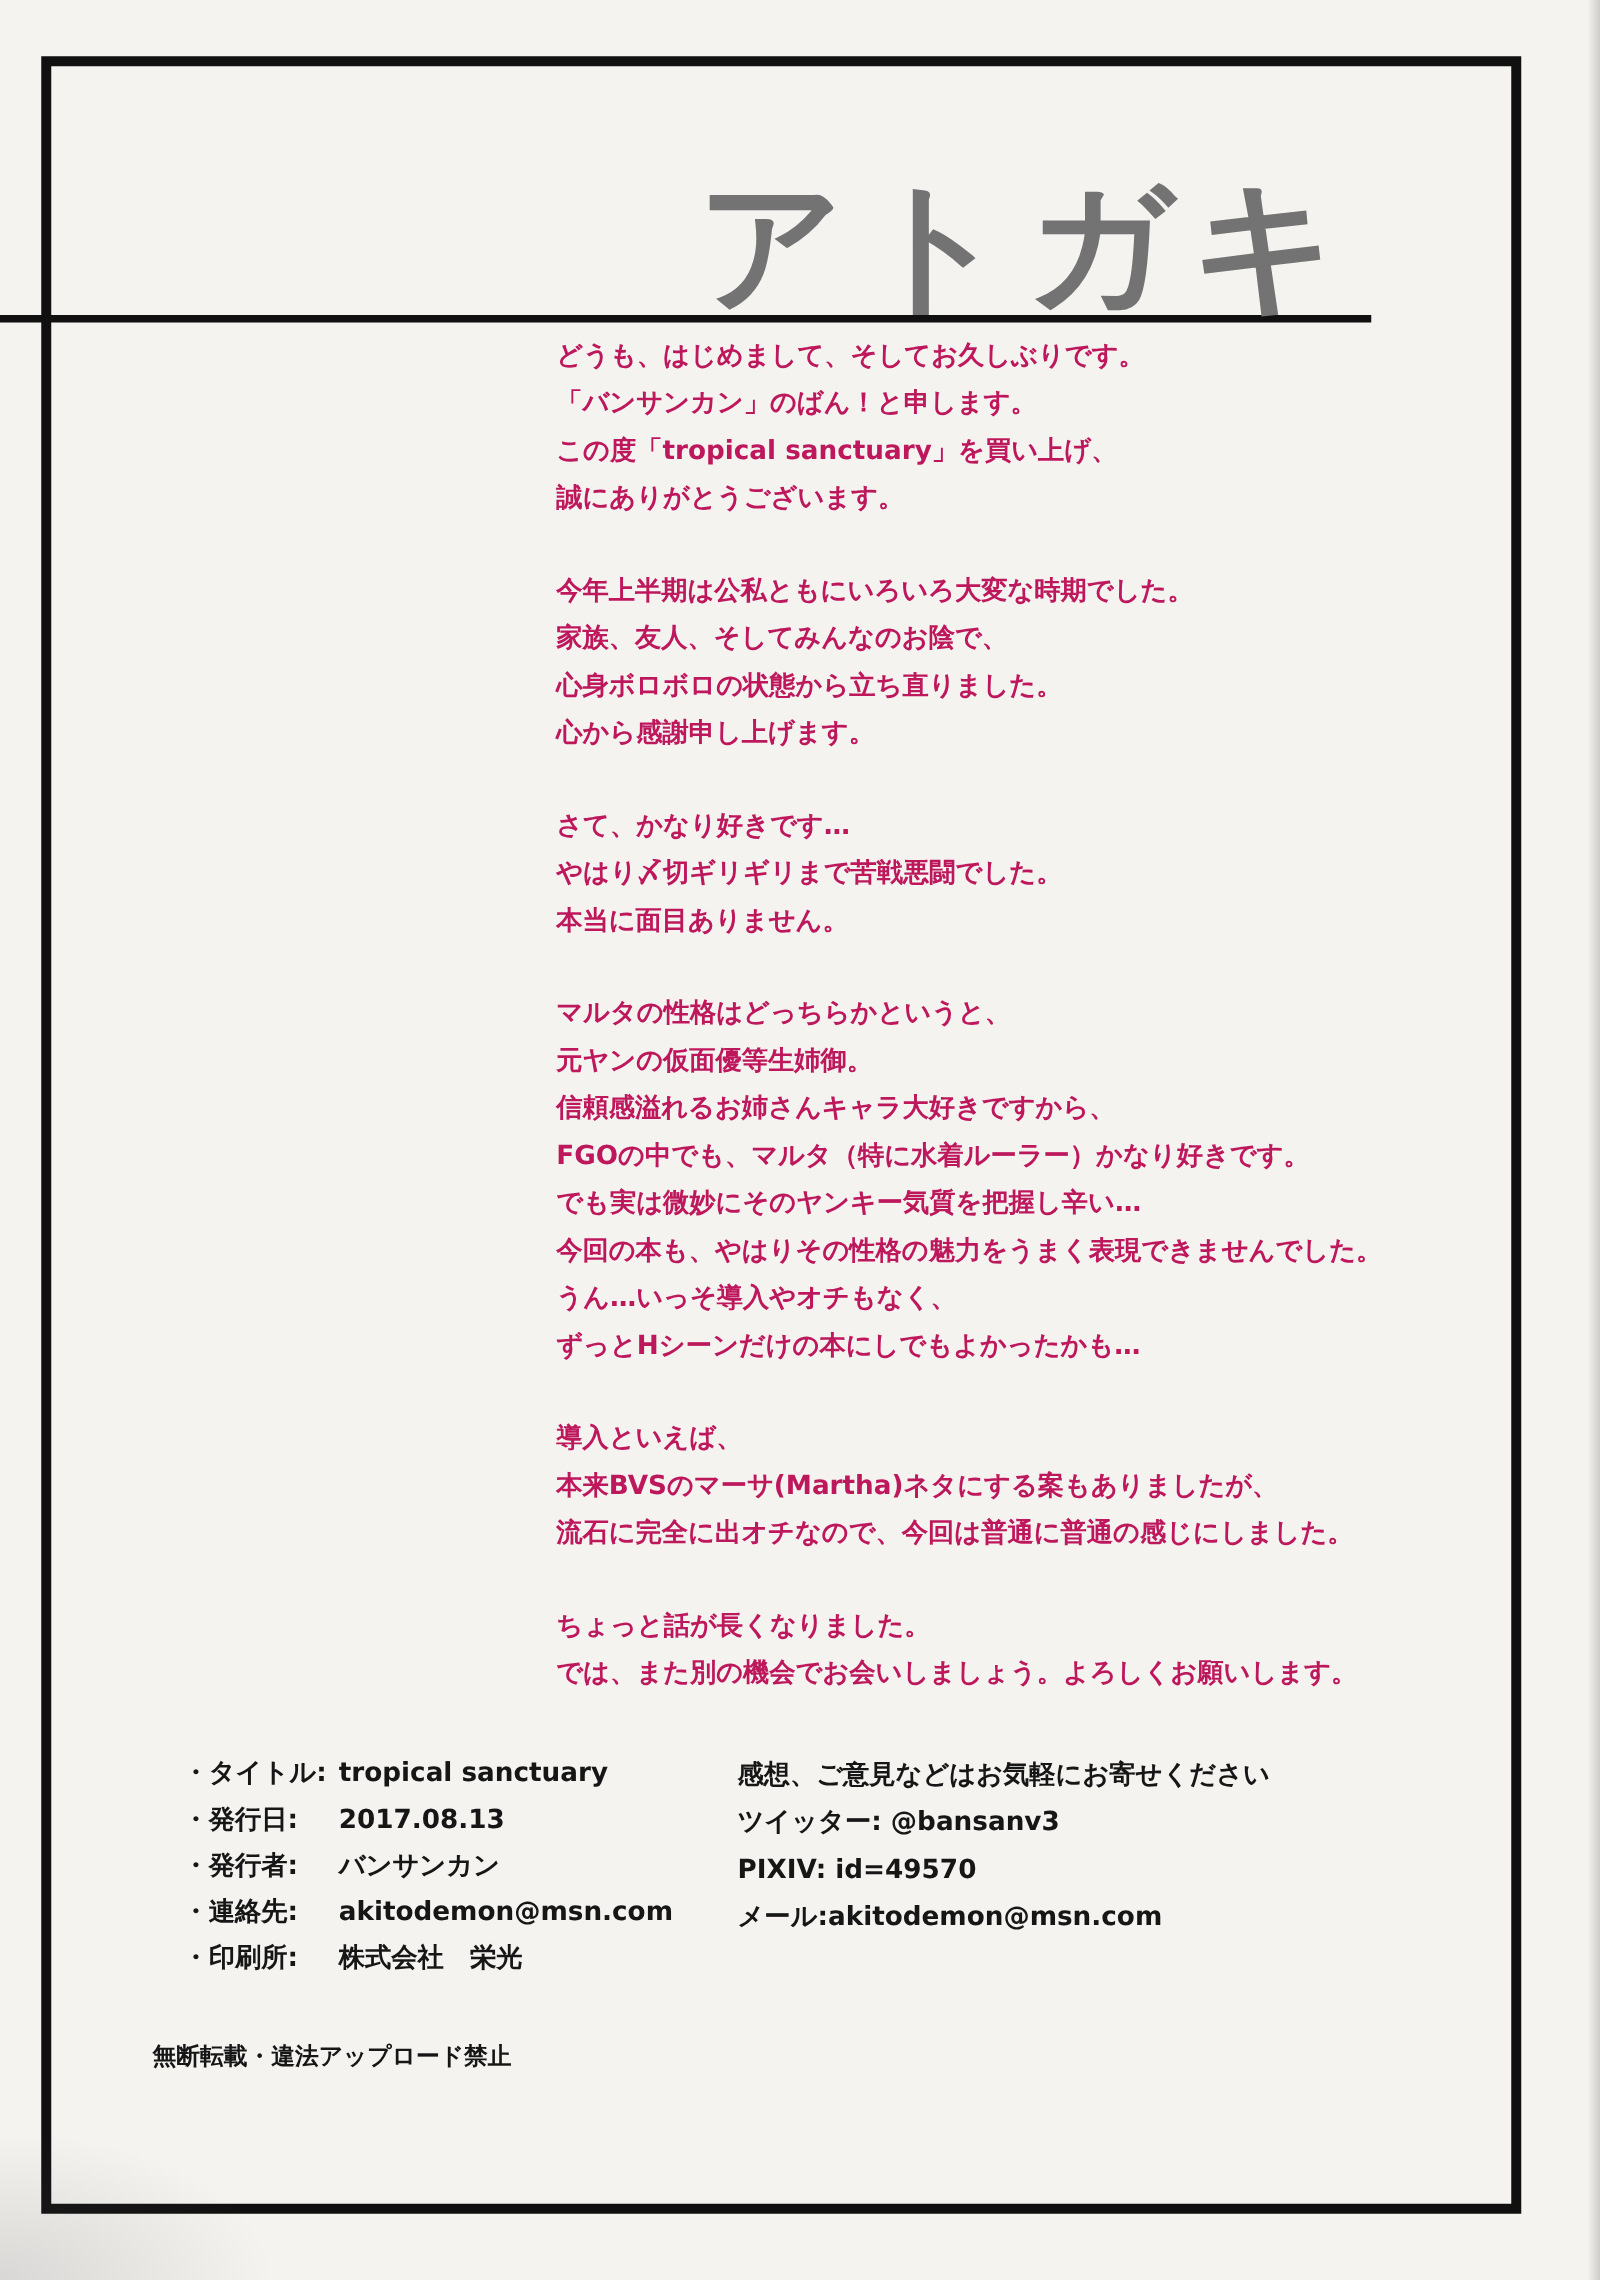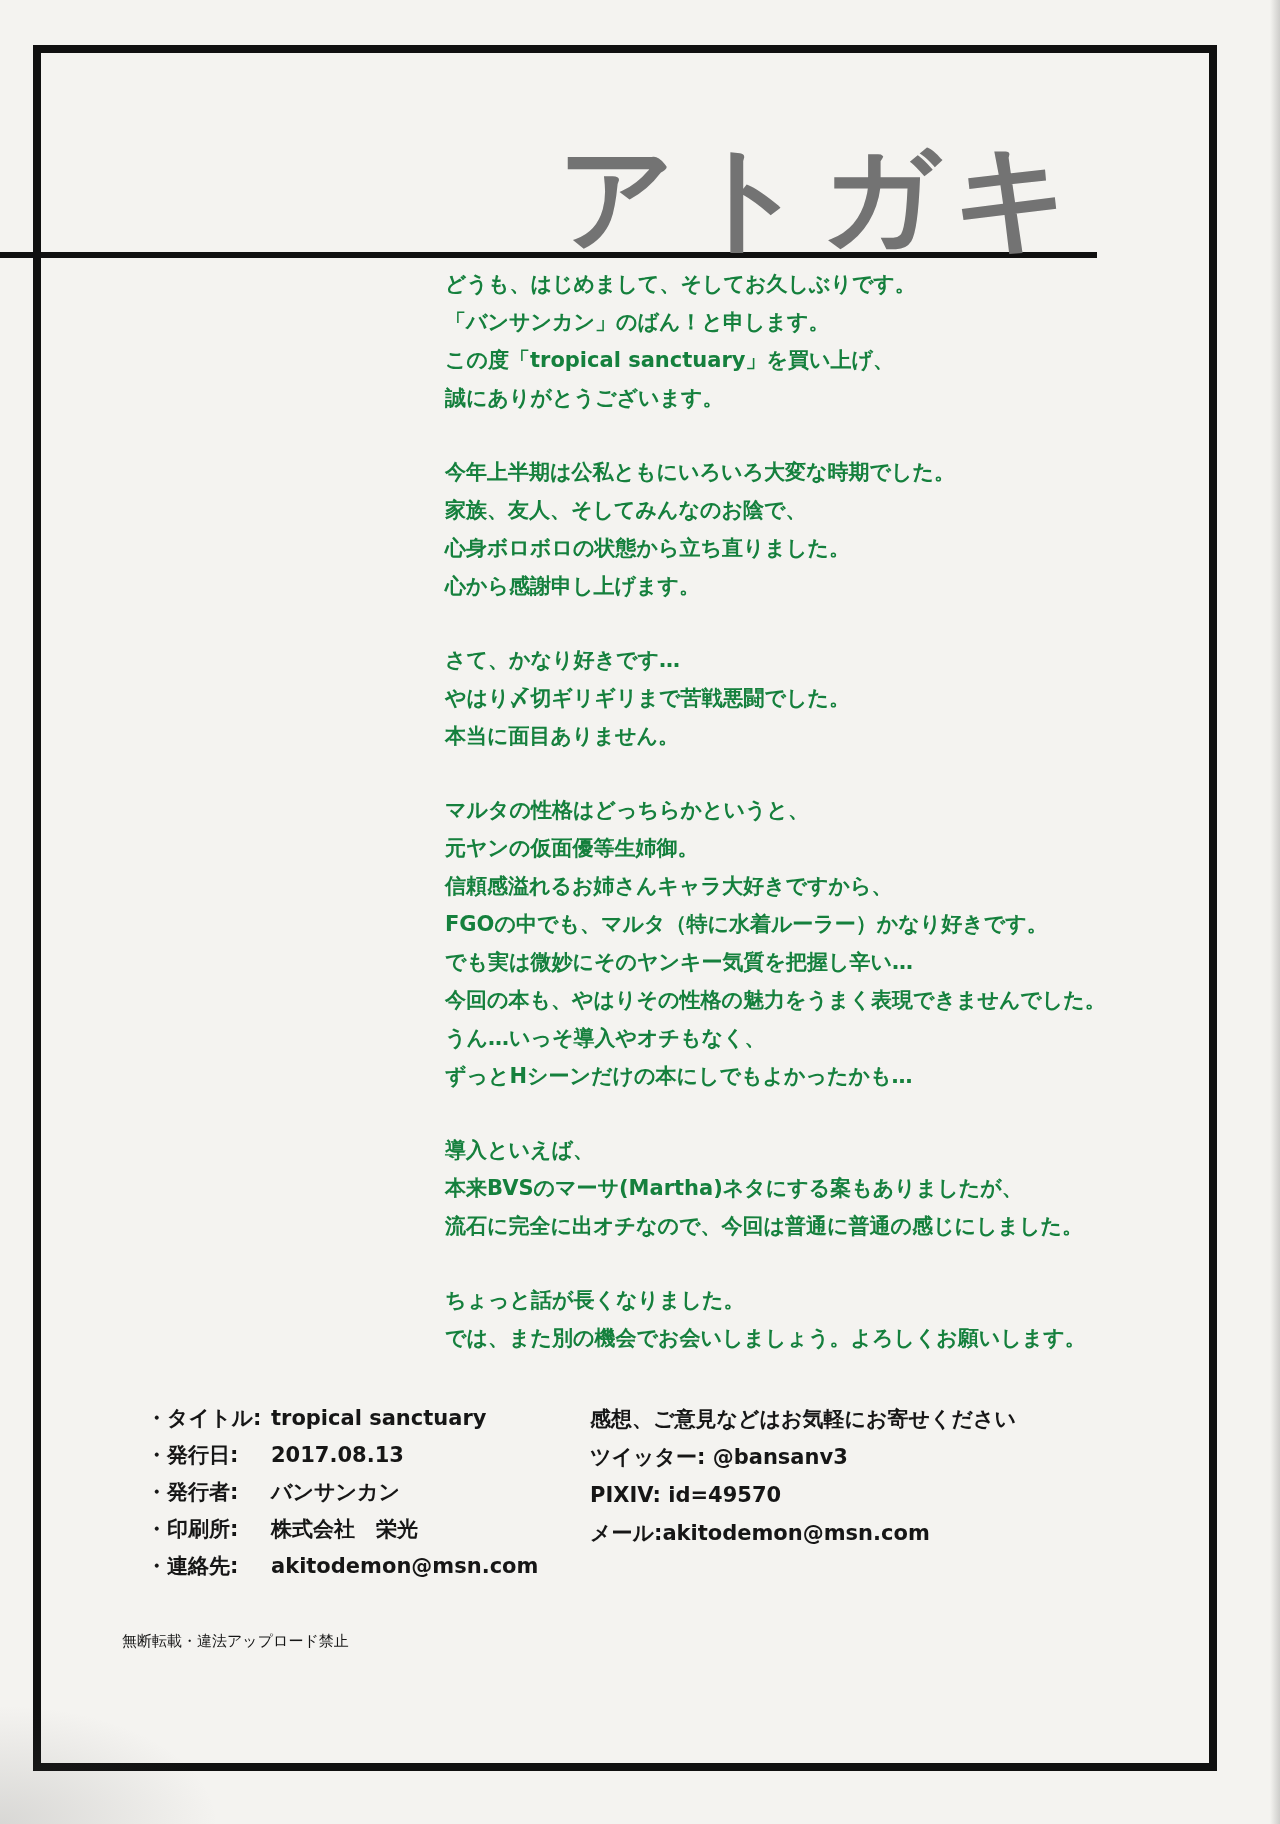--- a/index.html
+++ b/index.html
@@ -71,21 +71,21 @@
   }
 
   
   .body-text {
     position: absolute;
     left: 445px;
     top: 265px;
     font-size: 21px;
     line-height: 38px;
     font-weight: bold;
-    color: #15803d;
+    color: #be185d;
     z-index: 4;
   }
   .para { margin: 0 0 36px 0; }
   .para:last-child { margin-bottom: 0; }
   .line { white-space: nowrap; }
 
   
   .col-left {
     position: absolute;
     left: 122px;
@@ -109,22 +109,22 @@
     line-height: 38px;
     font-weight: bold;
     white-space: nowrap;
     z-index: 4;
   }
 
   .footer-note {
     position: absolute;
     left: 122px;
     top: 1632px;
-    font-size: 15px;
-    font-weight: normal;
+    font-size: 19px;
+    font-weight: bold;
     white-space: nowrap;
     z-index: 4;
   }
 </style>
 </head>
 <body>
 
 <div>
 
   <div class="frame"></div>
@@ -174,24 +174,24 @@
     <div class="row">
       <span class="lab">・タイトル:</span><span class="val">tropical sanctuary</span>
     </div>
     <div class="row">
       <span class="lab">・発行日:</span><span class="val">2017.08.13</span>
     </div>
     <div class="row">
       <span class="lab">・発行者:</span><span class="val">バンサンカン</span>
     </div>
     <div class="row">
+      <span class="lab">・連絡先:</span><span class="val">akitodemon@msn.com</span>
+    </div>
+    <div class="row">
       <span class="lab">・印刷所:</span><span class="val">株式会社　栄光</span>
-    </div>
-    <div class="row">
-      <span class="lab">・連絡先:</span><span class="val">akitodemon@msn.com</span>
     </div>
   </div>
 
   <div class="col-right">
     <div class="rline">感想、ご意見などはお気軽にお寄せください</div>
     <div class="rline">ツイッター: @bansanv3</div>
     <div class="rline">PIXIV: id=49570</div>
     <div class="rline">メール:akitodemon@msn.com</div>
   </div>
 

